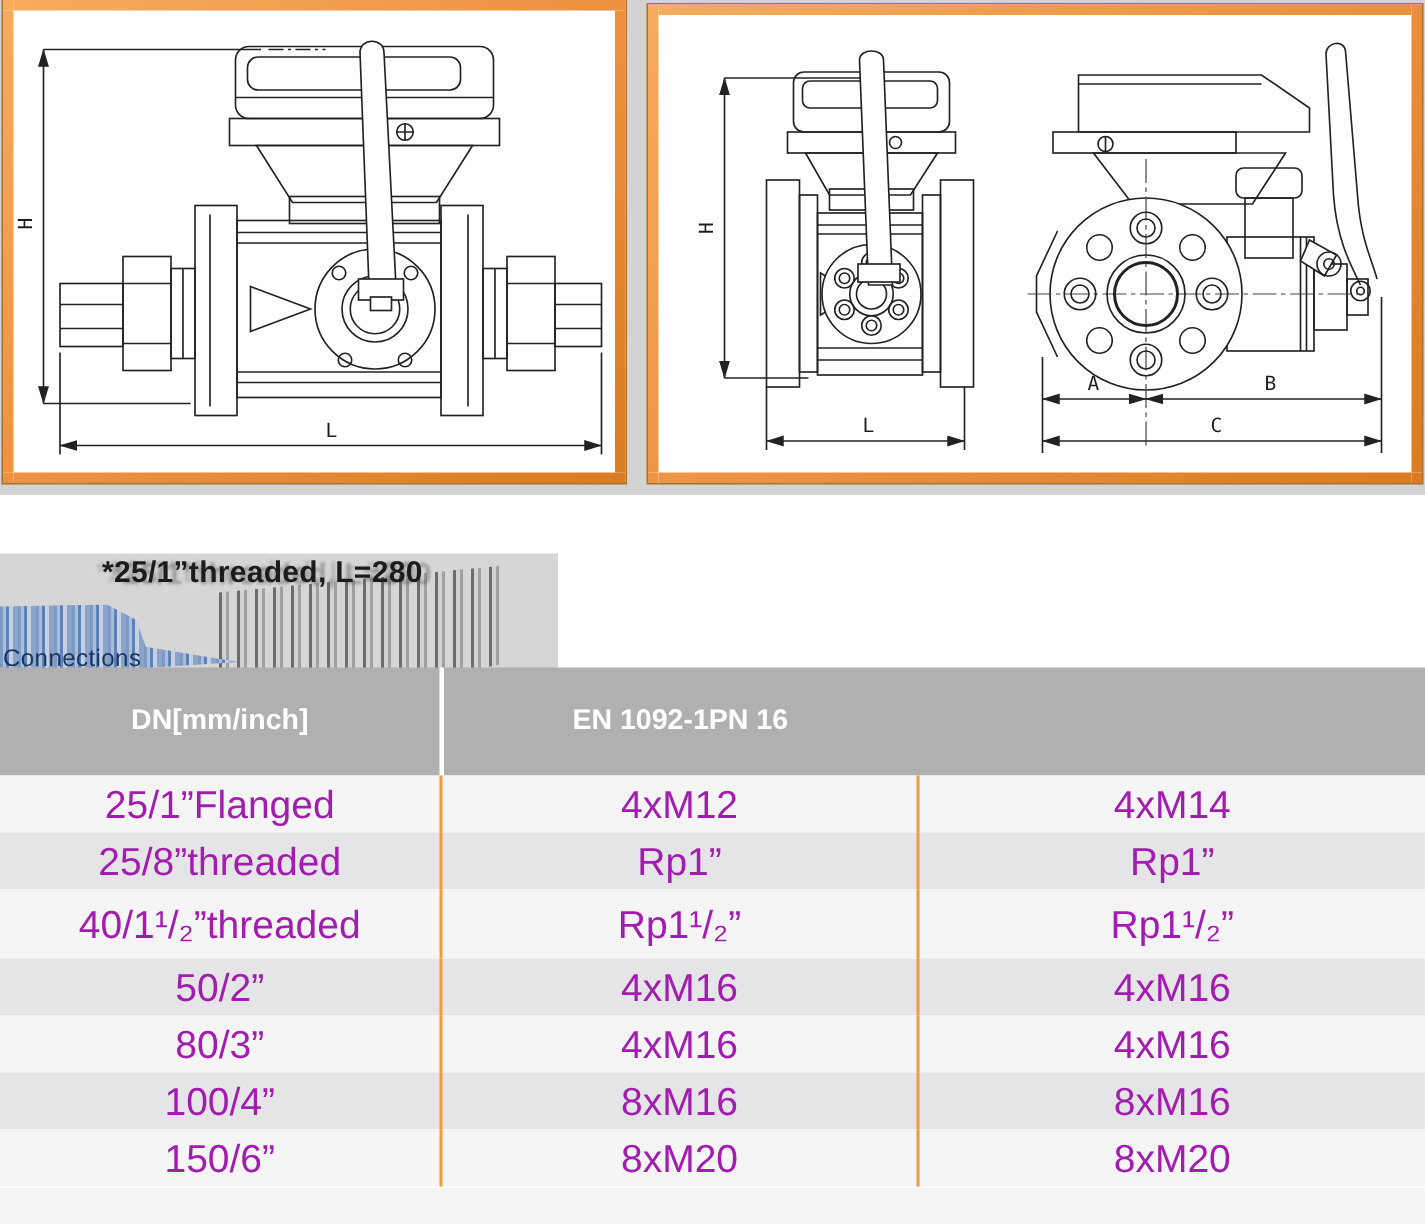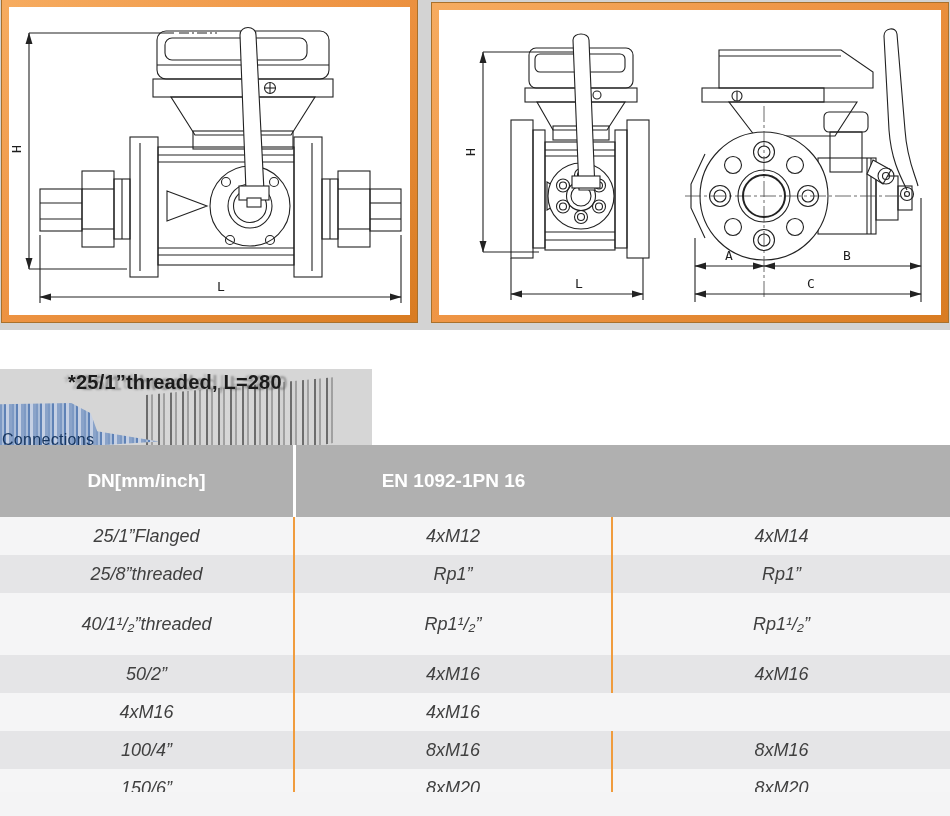--- a/index.html
+++ b/index.html
@@ -38,23 +38,23 @@
      color:#17355e;letter-spacing:.3px;}
 
   
   #spec-table{position:absolute;left:0;top:445px;width:950px;}
   #table-head{display:grid;grid-template-columns:293px 318px 339px;height:72px;background:#b0b0b0;}
   .th{display:flex;align-items:center;justify-content:center;
       color:#fff;font-weight:700;font-size:19px;line-height:1.75;border-left:3px solid #fff;}
   .th:first-child{border-left:none;}
   #table-body .row{display:grid;grid-template-columns:293px 318px 339px;height:38px;background:#f5f5f6;}
   #table-body .row.alt{background:#e5e5e7;}
-  #table-body .row.tall{height:62px;}
-  .cell{display:flex;align-items:center;justify-content:center;font-size:18px;color:#404040;
-        border-left:2px solid #f09c3e;font-style:italic;}
+  #table-body .row.tall{height:46px;}
+  .cell{display:flex;align-items:center;justify-content:center;font-size:26px;color:#a21caf;
+        border-left:2px solid #f09c3e;}
   .cell:first-child{border-left:none;}
   #below-table{position:absolute;left:0;top:792px;width:950px;height:24px;background:#f4f4f5;}
 </style>
 </head>
 <body>
 
 <div id="page">
 
   <div id="top-zone">
 
@@ -281,20 +281,21 @@
           <div class="cell">40/1¹/₂”threaded</div>
           <div class="cell">Rp1¹/₂”</div>
           <div class="cell">Rp1¹/₂”</div>
         </div>
         <div class="row alt">
           <div class="cell">50/2”</div>
           <div class="cell">4xM16</div>
           <div class="cell">4xM16</div>
         </div>
         <div class="row">
+          <div class="cell">80/3”</div>
           <div class="cell">4xM16</div>
           <div class="cell">4xM16</div>
         </div>
         <div class="row alt">
           <div class="cell">100/4”</div>
           <div class="cell">8xM16</div>
           <div class="cell">8xM16</div>
         </div>
         <div class="row">
           <div class="cell">150/6”</div>

